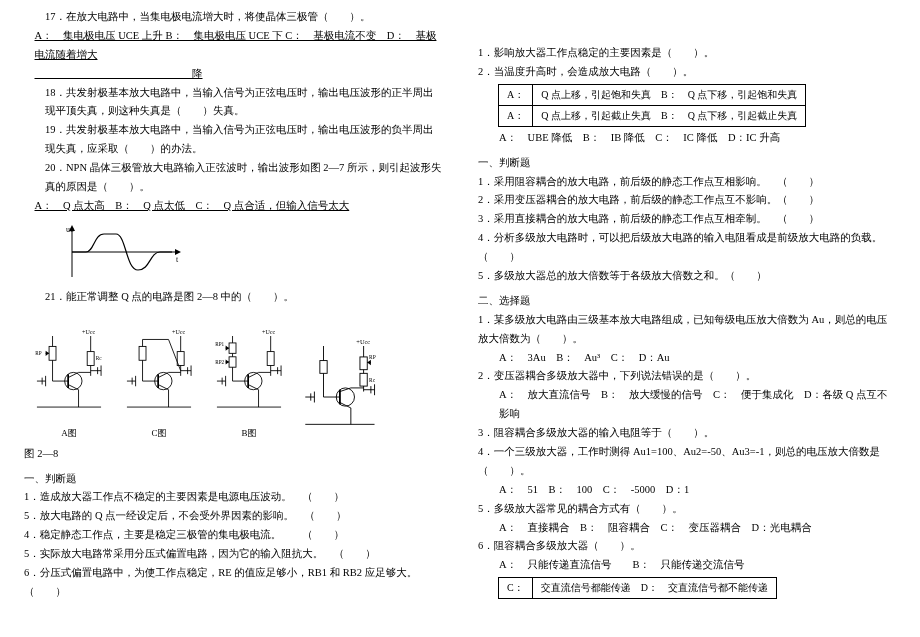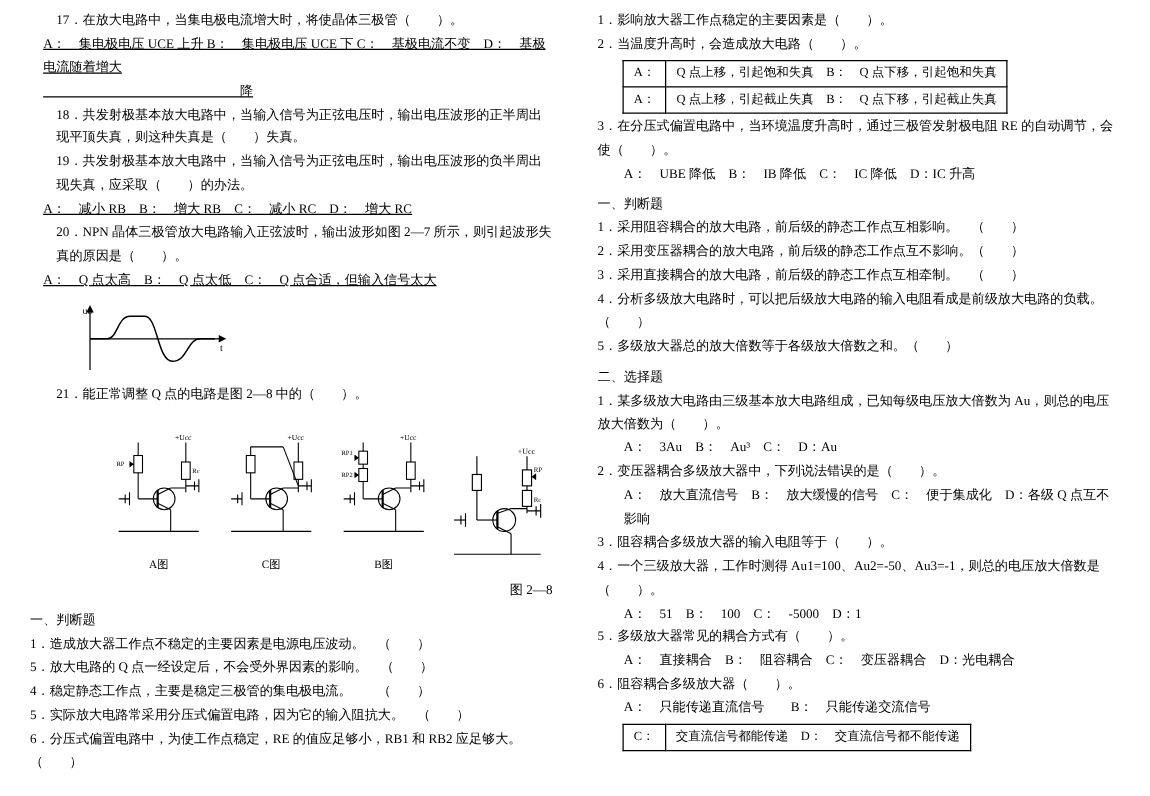--- a/index.html
+++ b/index.html
@@ -14,21 +14,21 @@
     width: 920px;
     height: 637px;
     overflow: hidden;
     display: flex;
   }
   .col {
     width: 50%;
     padding: 8px 18px 8px 24px;
     position: relative;
   }
-  .col-right { padding-right: 24px; padding-left: 18px; }
+  .col-right { padding-right: 24px; padding-left: 18px; margin-top: 36px; }
   .q { margin: 0; text-indent: 0; }
   .indent { padding-left: 2em; }
   .opts { padding-left: 2em; }
   .section-title { margin-top: 6px; }
   .boxed-table {
     border-collapse: collapse;
     margin: 2px 0 2px 2em;
     font-size: 10px;
   }
   .boxed-table td {
@@ -37,46 +37,45 @@
     white-space: nowrap;
   }
   
   .wave-box {
     margin: 6px 0 6px 4em;
     width: 120px;
     height: 60px;
   }
   .figure-area {
     display: flex;
-    justify-content: flex-end;
+    justify-content: flex-start;
     align-items: flex-end;
     margin: 4px 0;
     height: 130px;
   }
   .circuit {
     width: 90px;
     font-size: 9px;
     text-align: center;
   }
   .circuit svg { display: block; margin: 0 auto; }
-  .fig-caption { text-align: right; margin: 2px 0 6px 0; }
+  .fig-caption { text-align: left; margin: 2px 0 6px 0; }
   .shift-left { margin-left: -1em; text-decoration: underline; }
 </style>
 </head>
 <body>
 
 <div class="col">
   <p class="q indent">17．在放大电路中，当集电极电流增大时，将使晶体三极管（　　）。</p>
   <p class="q opts shift-left" style="white-space:pre-wrap">A：　集电极电压 UCE 上升 B：　集电极电压 UCE 下 C：　基极电流不变　D：　基极电流随着增大
 　　　　　　　　　　　　　　　降</p>
 
   <p class="q indent">18．共发射极基本放大电路中，当输入信号为正弦电压时，输出电压波形的正半周出现平顶失真，则这种失真是（　　）失真。</p>
 
   <p class="q indent">19．共发射极基本放大电路中，当输入信号为正弦电压时，输出电压波形的负半周出现失真，应采取（　　）的办法。</p>
-  <p class="q opts shift-left">A：　减小 RB　B：　增大 RB　C：　减小 RC　D：　增大 RC</p>
 
   <p class="q indent">20．NPN 晶体三极管放大电路输入正弦波时，输出波形如图 2—7 所示，则引起波形失真的原因是（　　）。</p>
   <p class="q opts shift-left">A：　Q 点太高　B：　Q 点太低　C：　Q 点合适，但输入信号太大</p>
 
   <div class="wave-box">
     <svg viewBox="0 0 120 60" width="120" height="60">
       <line x1="6" y1="5" x2="6" y2="55" stroke="#000" stroke-width="1"></line>
       <polygon points="6,3 3,9 9,9" fill="#000"></polygon>
       <text x="0" y="10" font-size="8">uo</text>
       <line x1="6" y1="30" x2="112" y2="30" stroke="#000" stroke-width="1"></line>
@@ -239,21 +238,20 @@
           <td>A：</td>
           <td>Q 点上移，引起饱和失真　B：　Q 点下移，引起饱和失真</td>
         </tr>
     <tr>
           <td>A：</td>
           <td>Q 点上移，引起截止失真　B：　Q 点下移，引起截止失真</td>
         </tr>
   </tbody>
     </table>
 
-  <p class="q">3．在分压式偏置电路中，当环境温度升高时，通过三极管发射极电阻 RE 的自动调节，会使（　　）。</p>
   <p class="q opts">A：　UBE 降低　B：　IB 降低　C：　IC 降低　D：IC 升高</p>
 
   <p class="q section-title">一、判断题</p>
   <p class="q">1．采用阻容耦合的放大电路，前后级的静态工作点互相影响。　（　　）</p>
   <p class="q">2．采用变压器耦合的放大电路，前后级的静态工作点互不影响。（　　）</p>
   <p class="q">3．采用直接耦合的放大电路，前后级的静态工作点互相牵制。　（　　）</p>
   <p class="q">4．分析多级放大电路时，可以把后级放大电路的输入电阻看成是前级放大电路的负载。（　　）</p>
   <p class="q">5．多级放大器总的放大倍数等于各级放大倍数之和。（　　）</p>
 
   <p class="q section-title">二、选择题</p>

